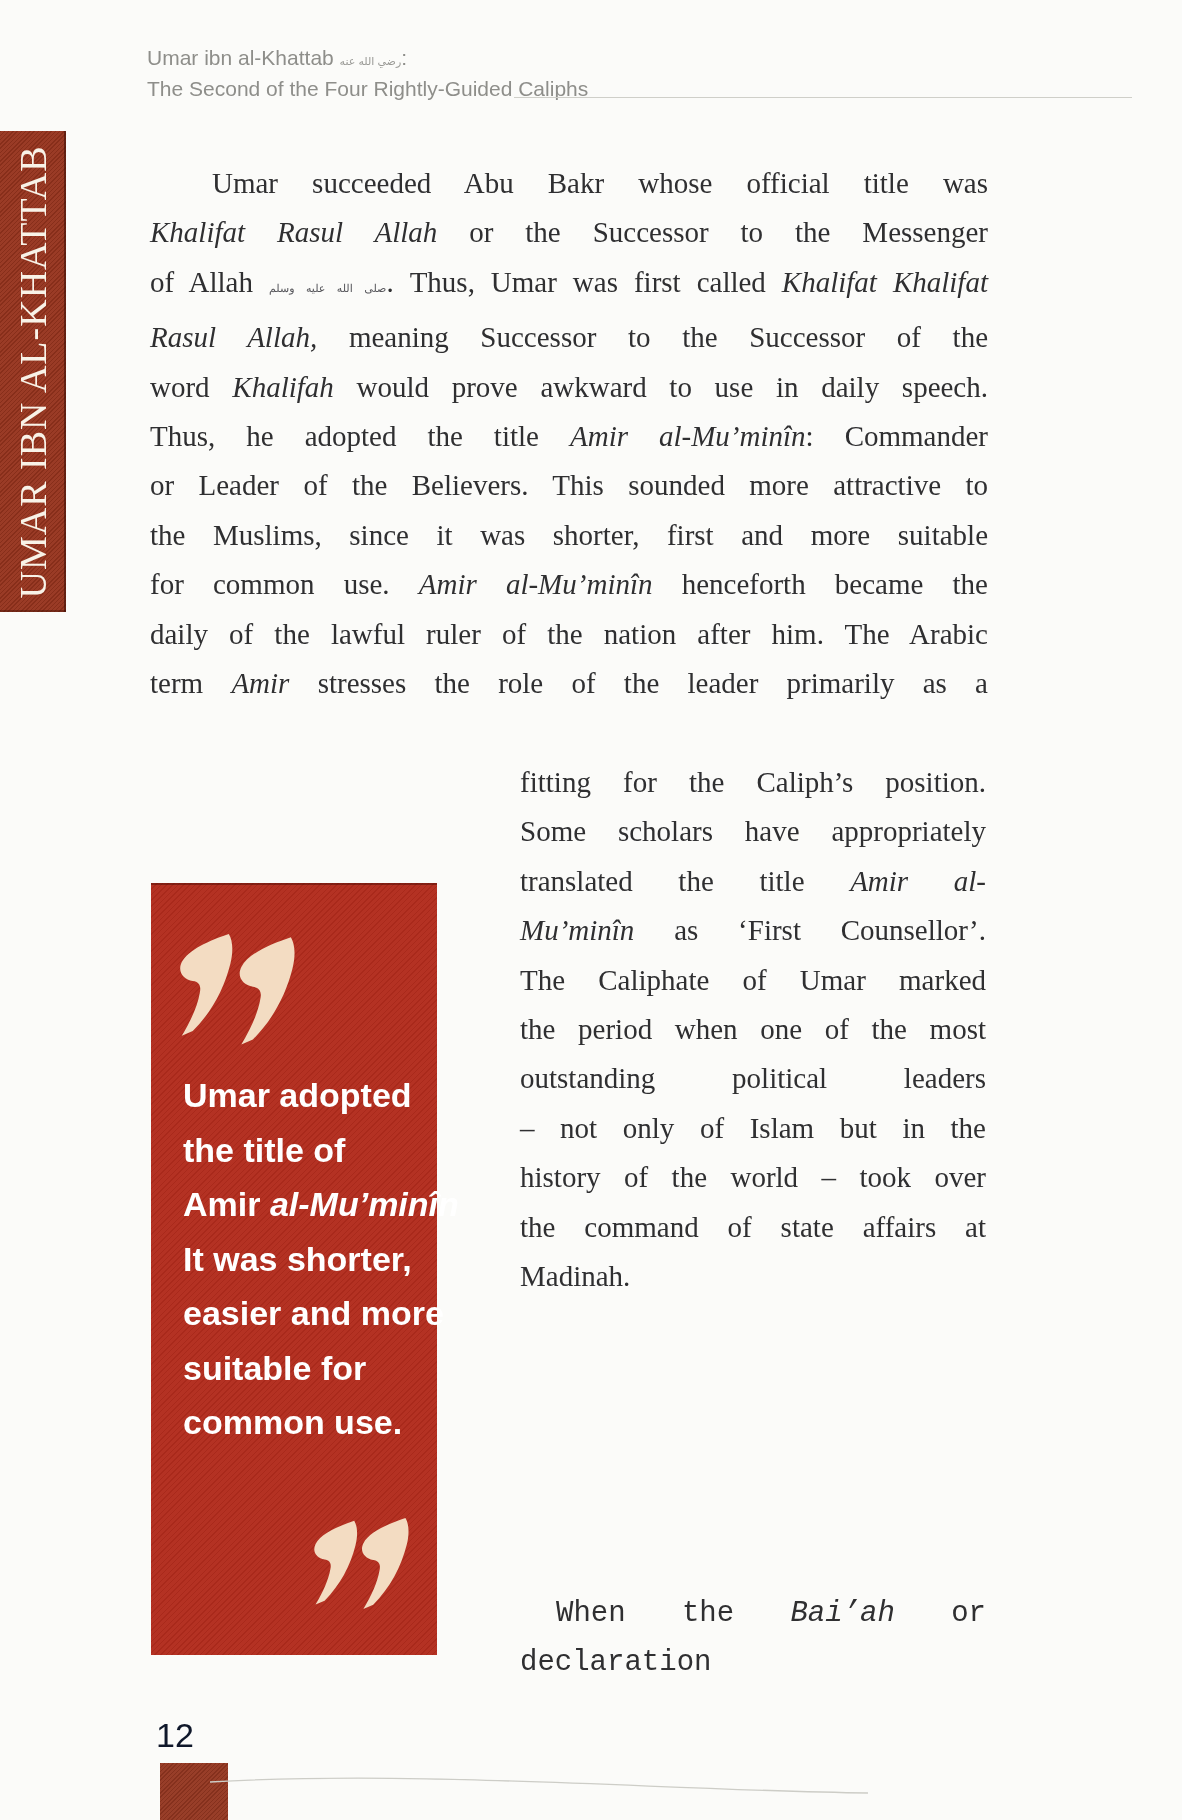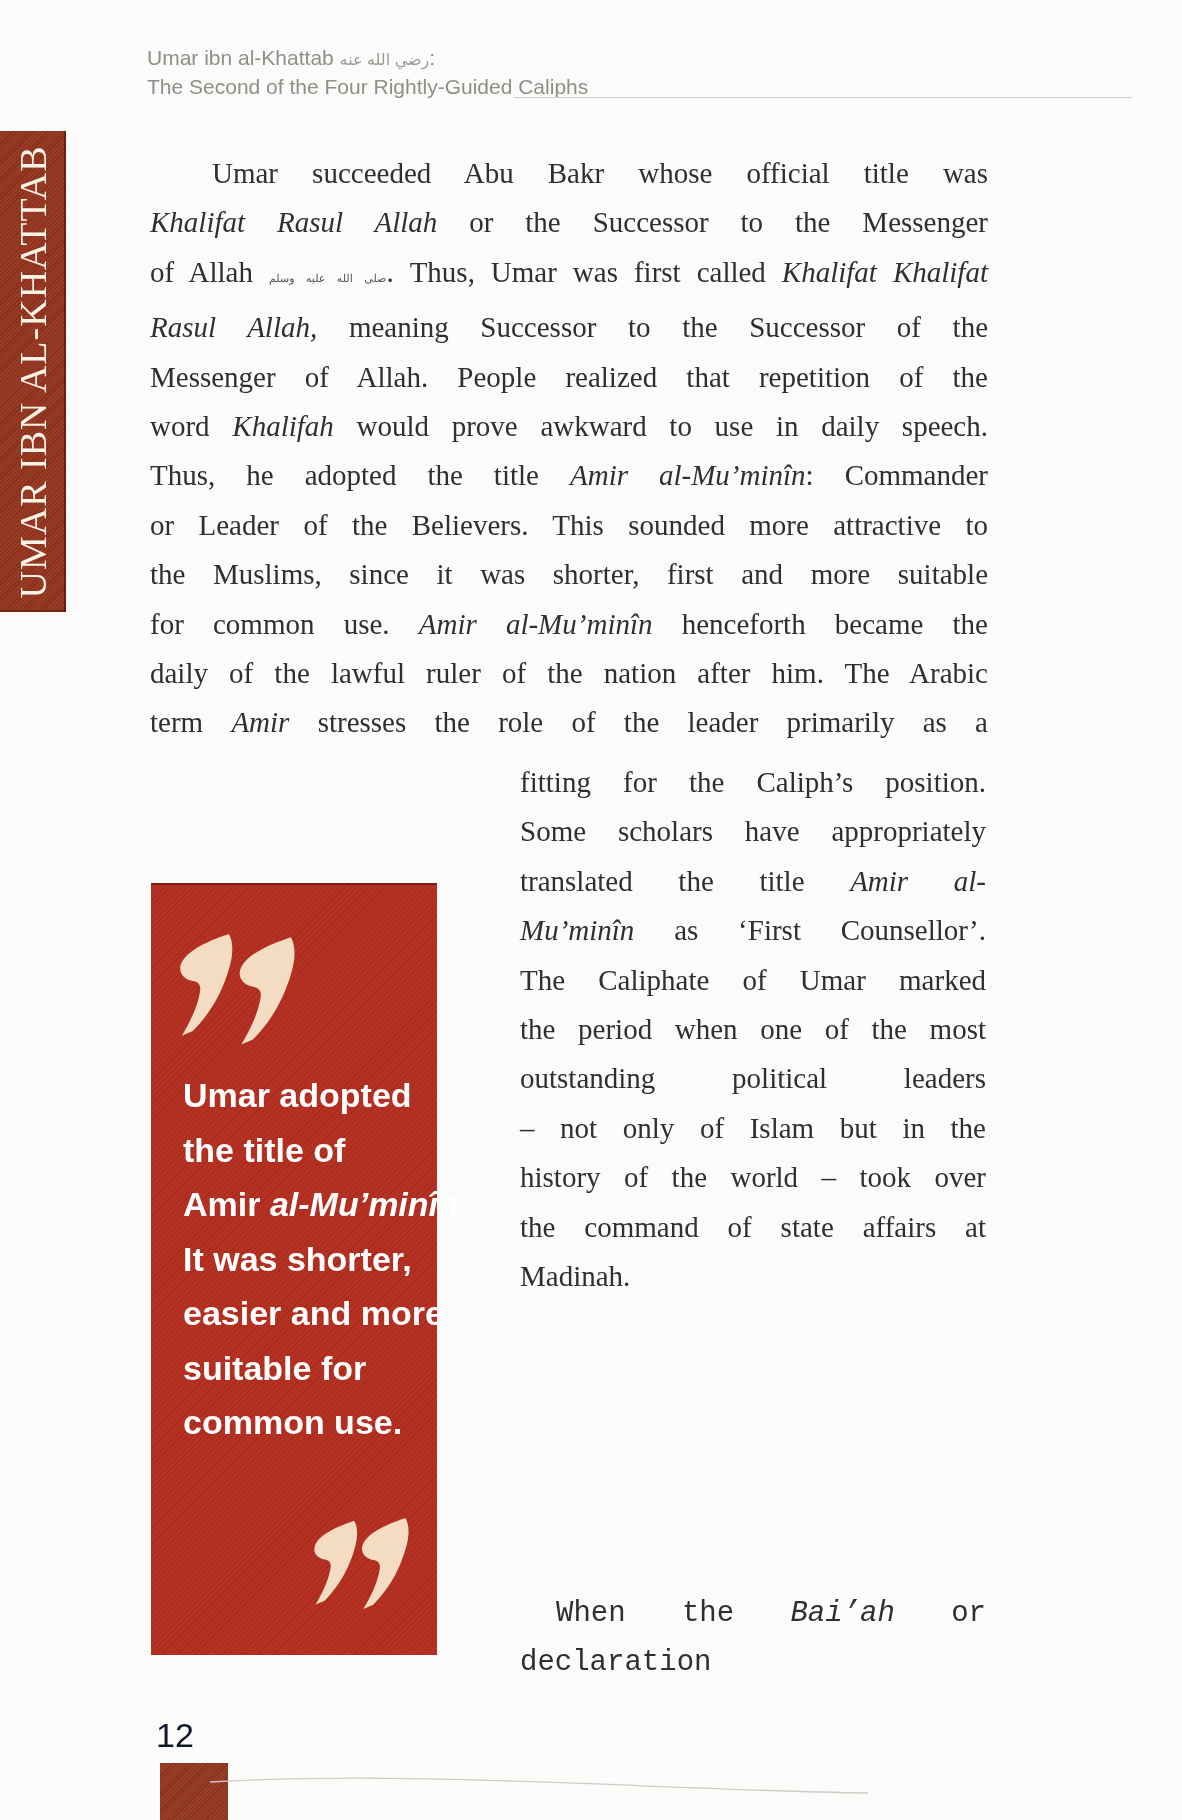--- a/index.html
+++ b/index.html
@@ -22,27 +22,27 @@
     font-family:"Liberation Serif","DejaVu Serif",serif;
     font-size:38px; letter-spacing:1px; color:#f8f2e7; font-weight:500;
     transform-origin:center;
   }
   
   .runhead{
     position:absolute; left:147px; top:44px;
     font-family:"Liberation Sans","DejaVu Sans",sans-serif;
     font-size:21px; line-height:27px; color:#8e8e8a;
   }
-  .runhead .sym{ font-size:16px; color:#9a9a96; letter-spacing:-1px; }
+  .runhead .sym{ font-size:11px; color:#9a9a96; letter-spacing:-1px; }
   .head-rule{
     position:absolute; left:514px; top:97px; width:618px; height:1px;
     background:#cfcfc9;
   }
   
-  .para1{ position:absolute; left:150px; top:149px; width:838px; }
+  .para1{ position:absolute; left:150px; top:159px; width:838px; }
   .rcol{ position:absolute; left:520px; top:758px; width:466px; }
   .when-line{ position:absolute; left:520px; top:1589px; width:466px;font-family:Liberation Mono, monospace; }
   .body-line{
     font-size:29px; line-height:49.4px;
     text-align:justify; text-align-last:justify;
     white-space:normal;
   }
   .body-line.indent{ text-indent:62px; }
   .body-line.indent-sm{ text-indent:36px; }
   .body-line.no-just{ text-align:left; text-align-last:left; }
@@ -91,21 +91,20 @@
     <div><span>Umar ibn al-Khattab </span><span class="sym">رضي الله عنه</span><span>:</span></div>
     <div>The Second of the Four Rightly-Guided Caliphs</div>
   </div>
   <div class="head-rule"></div>
 
   <div class="para1">
       <div class="body-line indent"><span>Umar succeeded Abu Bakr whose official title was</span></div>
       <div class="body-line"><i>Khalifat Rasul Allah</i><span> or the Successor to the Messenger</span></div>
       <div class="body-line"><span>of Allah </span><span class="sym">صلى الله عليه وسلم</span><span>. Thus, Umar was first called </span><i>Khalifat Khalifat</i></div>
       <div class="body-line"><i>Rasul Allah,</i><span> meaning Successor to the Successor of the</span></div>
-      <div class="body-line"><span>Messenger of Allah. People realized that repetition of the</span></div>
       <div class="body-line"><span>word </span><i>Khalifah</i><span> would prove awkward to use in daily speech.</span></div>
       <div class="body-line"><span>Thus, he adopted the title </span><i>Amir al-Mu’minîn</i><span>: Commander</span></div>
       <div class="body-line"><span>or Leader of the Believers. This sounded more attractive to</span></div>
       <div class="body-line"><span>the Muslims, since it was shorter, first and more suitable</span></div>
       <div class="body-line"><span>for common use. </span><i>Amir al-Mu’minîn</i><span> henceforth became the</span></div>
       <div class="body-line"><span>daily of the lawful ruler of the nation after him. The Arabic</span></div>
       <div class="body-line"><span>term </span><i>Amir</i><span> stresses the role of the leader primarily as a</span></div>
     </div>
 
   <div class="quote-box">

